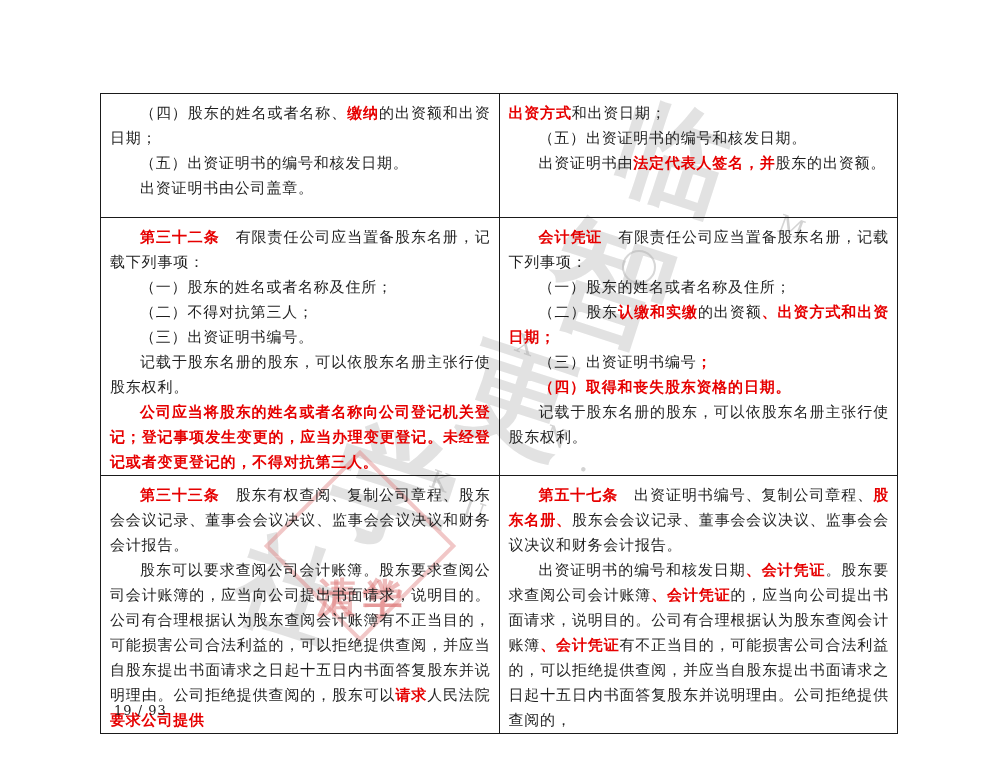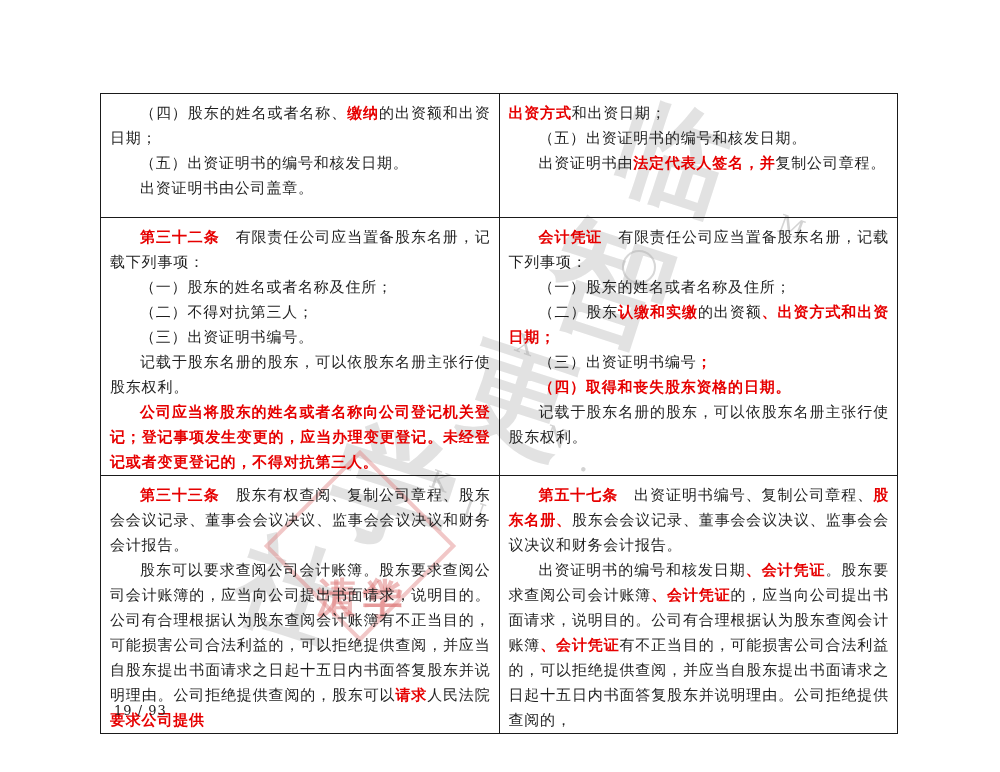--- a/index.html
+++ b/index.html
@@ -97,21 +97,21 @@
     <tbody id="tbody">
         <tr class="r0">
           <td>
             <p class="ind"><span class="seg-blk">（四）股东的姓名或者名称、</span><span class="seg-red">缴纳</span><span class="seg-blk">的出资额和出资日期；</span></p>
             <p class="ind"><span class="seg-blk">（五）出资证明书的编号和核发日期。</span></p>
             <p class="ind"><span class="seg-blk">出资证明书由公司盖章。</span></p>
           </td>
           <td>
             <p><span class="seg-red">出资方式</span><span class="seg-blk">和出资日期；</span></p>
             <p class="ind"><span class="seg-blk">（五）出资证明书的编号和核发日期。</span></p>
-            <p class="ind"><span class="seg-blk">出资证明书由</span><span class="seg-red">法定代表人签名，并</span><span class="seg-blk">复制公司章程。</span></p>
+            <p class="ind"><span class="seg-blk">出资证明书由</span><span class="seg-red">法定代表人签名，并</span><span class="seg-blk">股东的出资额。</span></p>
           </td>
         </tr>
         <tr class="r1">
           <td>
             <p class="ind"><span class="seg-red">第三十二条</span><span class="seg-blk">　有限责任公司应当置备股东名册，记载下列事项：</span></p>
             <p class="ind"><span class="seg-blk">（一）股东的姓名或者名称及住所；</span></p>
             <p class="ind"><span class="seg-blk">（二）不得对抗第三人；</span></p>
             <p class="ind"><span class="seg-blk">（三）出资证明书编号。</span></p>
             <p class="ind"><span class="seg-blk">记载于股东名册的股东，可以依股东名册主张行使股东权利。</span></p>
             <p class="ind"><span class="seg-red">公司应当将股东的姓名或者名称向公司登记机关登记；登记事项发生变更的，应当办理变更登记。未经登记或者变更登记的，不得对抗第三人。</span></p>

